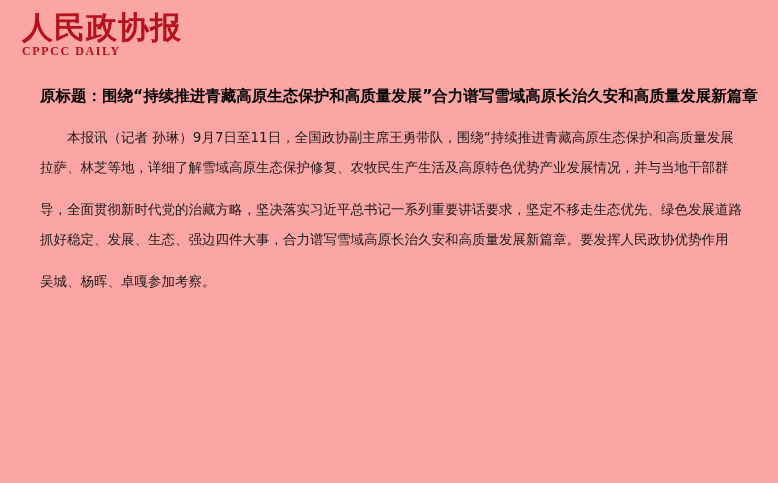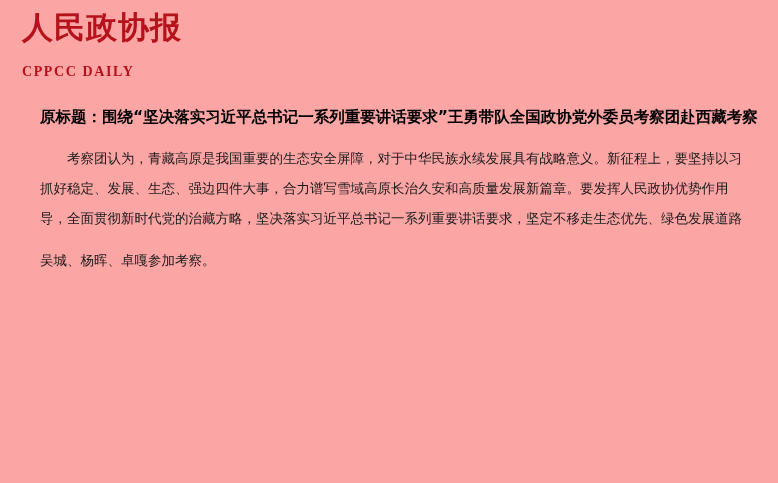--- a/index.html
+++ b/index.html
@@ -27,23 +27,23 @@
   .masthead-title {
     font-family: "DejaVu Serif", "Liberation Serif", serif;
     font-weight: bold;
     font-size: 31px;
     letter-spacing: 1px;
     color: #b5121b;
     line-height: 1.1;
     white-space: nowrap;
   }
   .masthead-sub {
-    margin-top: 20px;
+    margin-top: 0;
     font-family: "Liberation Serif", "DejaVu Serif", serif;
-    font-size: 14px;
+    font-size: 12px;
     letter-spacing: 1.6px;
     color: #b5121b;
     font-weight: bold;
   }
   
   .article {
     padding: 26px 8px 0 40px;
   }
   .headline {
     font-family: "DejaVu Sans", "Liberation Sans", sans-serif;
@@ -80,30 +80,33 @@
 <body>
 
 <div class="page">
 
   <div class="masthead">
     <div class="masthead-title" style="color: rgb(181, 18, 27);">人民政协报</div>
     <div class="masthead-sub" style="color: rgb(181, 18, 27);">CPPCC DAILY</div>
   </div>
 
   <div class="article">
-    <div class="headline">原标题：围绕“坚决落实习近平总书记一系列重要讲话要求”王勇带队全国政协党外委员考察团赴西藏考察</div>
+    <div class="headline">原标题：围绕“持续推进青藏高原生态保护和高质量发展”合力谱写雪域高原长治久安和高质量发展新篇章</div>
 
     <div class="body-block">
 
+      <div class="para-group">
+        <p class="para">本报讯（记者 孙琳）9月7日至11日，全国政协副主席王勇带队，围绕“持续推进青藏高原生态保护和高质量发展</p>
+        <p class="para para-cont">拉萨、林芝等地，详细了解雪域高原生态保护修复、农牧民生产生活及高原特色优势产业发展情况，并与当地干部群</p>
+      </div>
 
 
       <div class="para-group">
-        <p class="para">考察团认为，青藏高原是我国重要的生态安全屏障，对于中华民族永续发展具有战略意义。新征程上，要坚持以习</p>
+        <p class="para para-cont">导，全面贯彻新时代党的治藏方略，坚决落实习近平总书记一系列重要讲话要求，坚定不移走生态优先、绿色发展道路</p>
         <p class="para para-cont">抓好稳定、发展、生态、强边四件大事，合力谱写雪域高原长治久安和高质量发展新篇章。要发挥人民政协优势作用</p>
-        <p class="para para-cont">导，全面贯彻新时代党的治藏方略，坚决落实习近平总书记一系列重要讲话要求，坚定不移走生态优先、绿色发展道路</p>
       </div>
 
       <div class="para-group">
         <p class="para para-cont">吴城、杨晖、卓嘎参加考察。</p>
       </div>
 
     </div>
   </div>
 
 </div>

